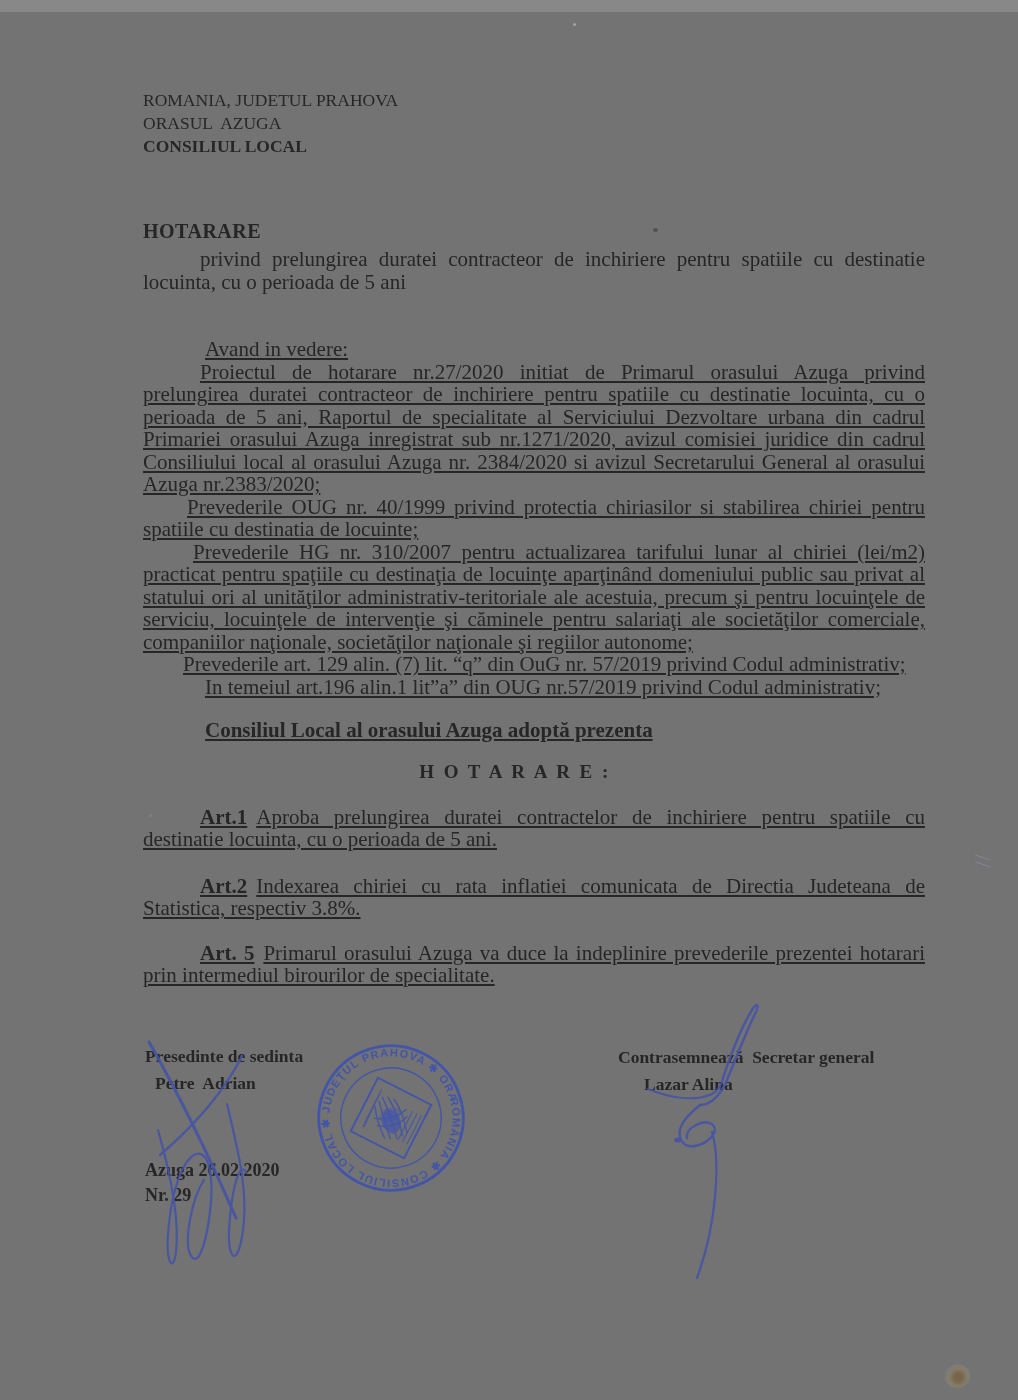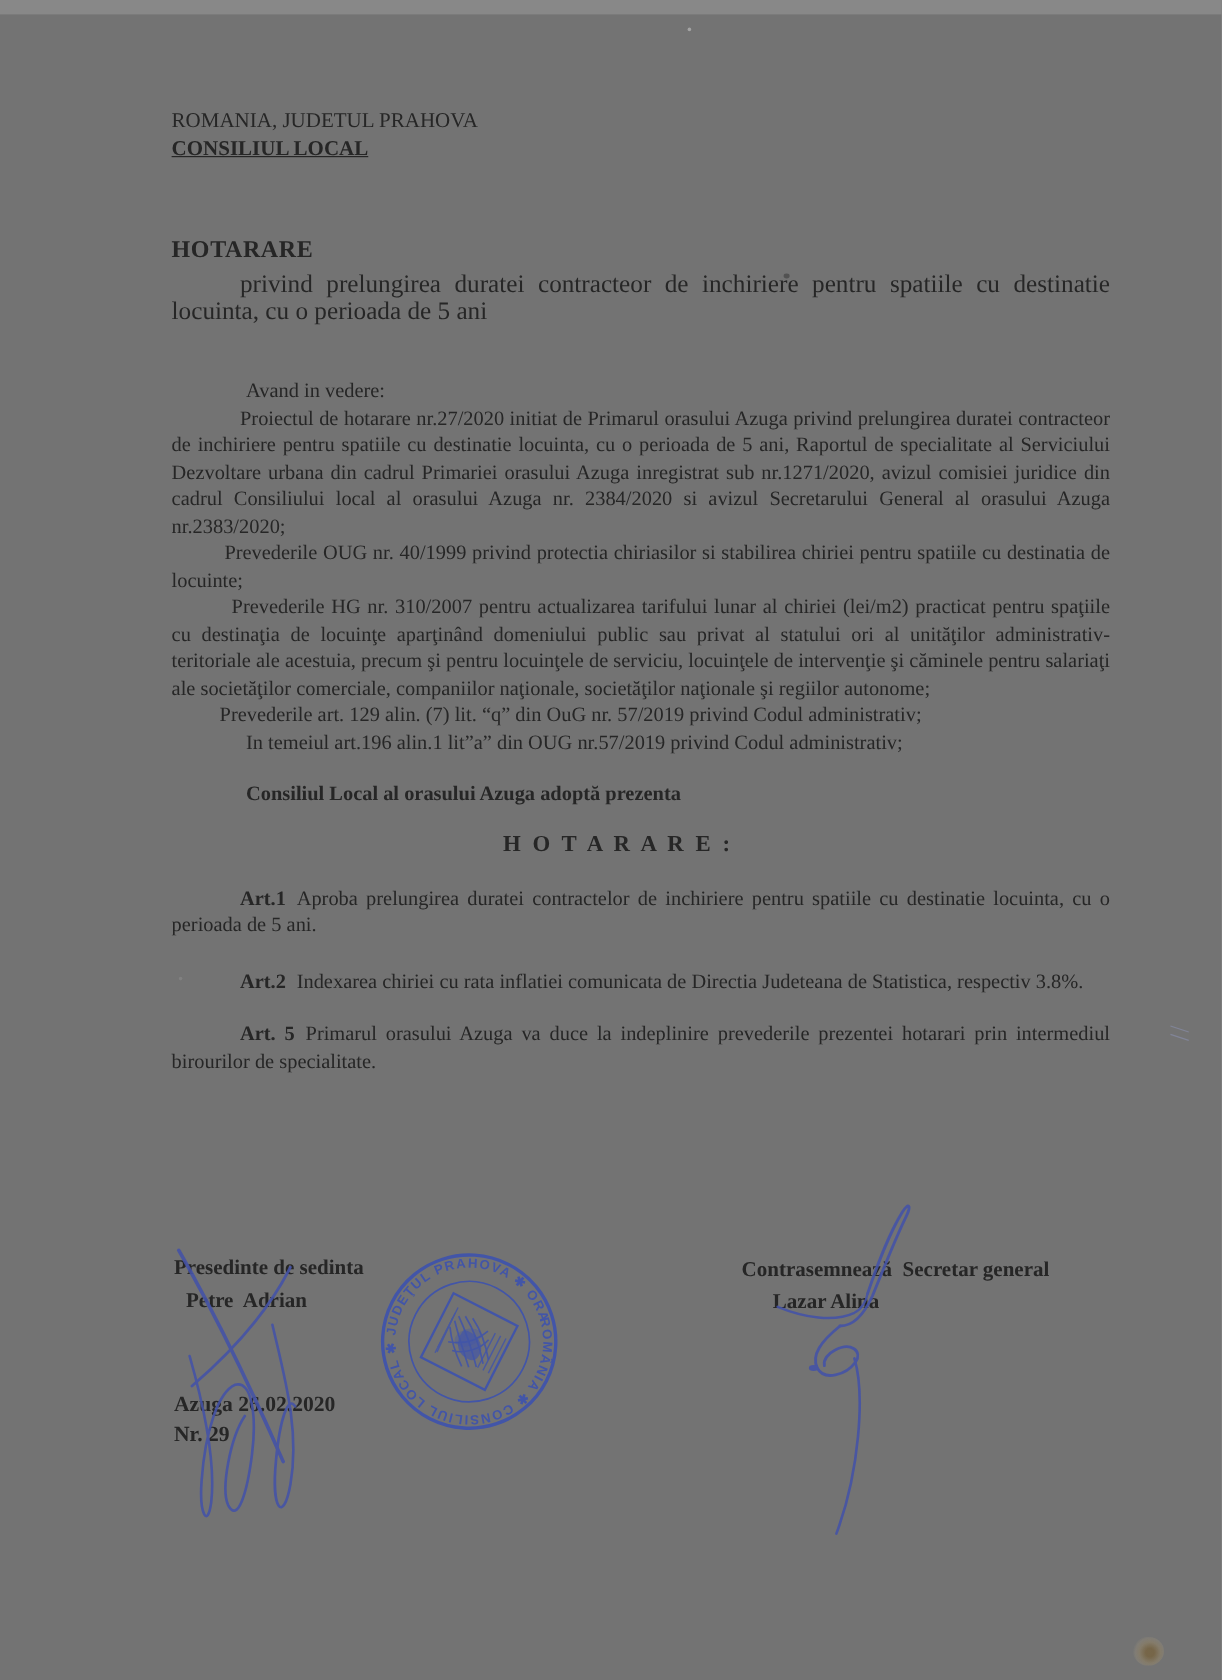--- a/index.html
+++ b/index.html
@@ -12,39 +12,39 @@
     color:#262626;
     overflow:hidden;
   }
   .content{
     position:absolute;
     left:143px;top:0;
     width:782px;
     padding-top:77px;
   }
   .hdr{font-size:17.5px;line-height:23px;}
-  .hdr .bold{font-weight:bold;text-decoration:underline;}
+  .hdr .bold{font-weight:bold;}
   .prewrap{white-space:pre-wrap;}
   .doc-title{
     margin-top:61px;
     text-align:left;
     padding-right:94px;
     font-weight:bold;
     font-size:20px;
     letter-spacing:.5px;
     line-height:24px;
   }
   .doc-subtitle{
     margin-top:5px;
     font-size:21px;
     line-height:23px;
     text-align:justify;
     text-indent:57px;
   }
-  p{margin:0;font-size:17px;line-height:22.5px;text-align:justify;}
+  p{margin:0;font-size:21px;line-height:22.5px;text-align:justify;text-decoration:underline;}
   .intro{margin-top:44px;text-indent:62px;}
   .ind40{text-indent:40px;}
   .ind44{text-indent:44px;}
   .ind50{text-indent:50px;}
   .ind57{text-indent:57px;}
   .ind62{text-indent:62px;}
   .adopt{margin-top:21px;text-indent:62px;font-weight:bold;}
   .decision-heading{
     margin-top:19px;
     text-align:center;
@@ -83,20 +83,21 @@
 </style>
 </head>
 <body>
 
 <div class="page">
 
   <div class="content">
 
     <div class="hdr">
       <div>ROMANIA, JUDETUL PRAHOVA</div>
+      <div class="prewrap">ORASUL  AZUGA</div>
       <div class="bold">CONSILIUL LOCAL</div>
     </div>
 
     <div class="doc-title">HOTARARE</div>
 
     <div class="doc-subtitle">privind prelungirea duratei contracteor de inchiriere pentru spatiile cu destinatie locuinta, cu o perioada de 5 ani</div>
 
     <p class="intro">Avand in vedere:</p>
     <p class="ind57">Proiectul de hotarare nr.27/2020 initiat de Primarul orasului Azuga privind prelungirea duratei contracteor de inchiriere pentru spatiile cu destinatie locuinta, cu o perioada de 5 ani, Raportul de specialitate al Serviciului Dezvoltare urbana din cadrul Primariei orasului Azuga inregistrat sub nr.1271/2020, avizul comisiei juridice din cadrul Consiliului local al orasului Azuga nr. 2384/2020 si avizul Secretarului General al orasului Azuga nr.2383/2020;</p>
     <p class="ind44">Prevederile OUG nr. 40/1999 privind protectia chiriasilor si stabilirea chiriei pentru spatiile cu destinatia de locuinte;</p>

